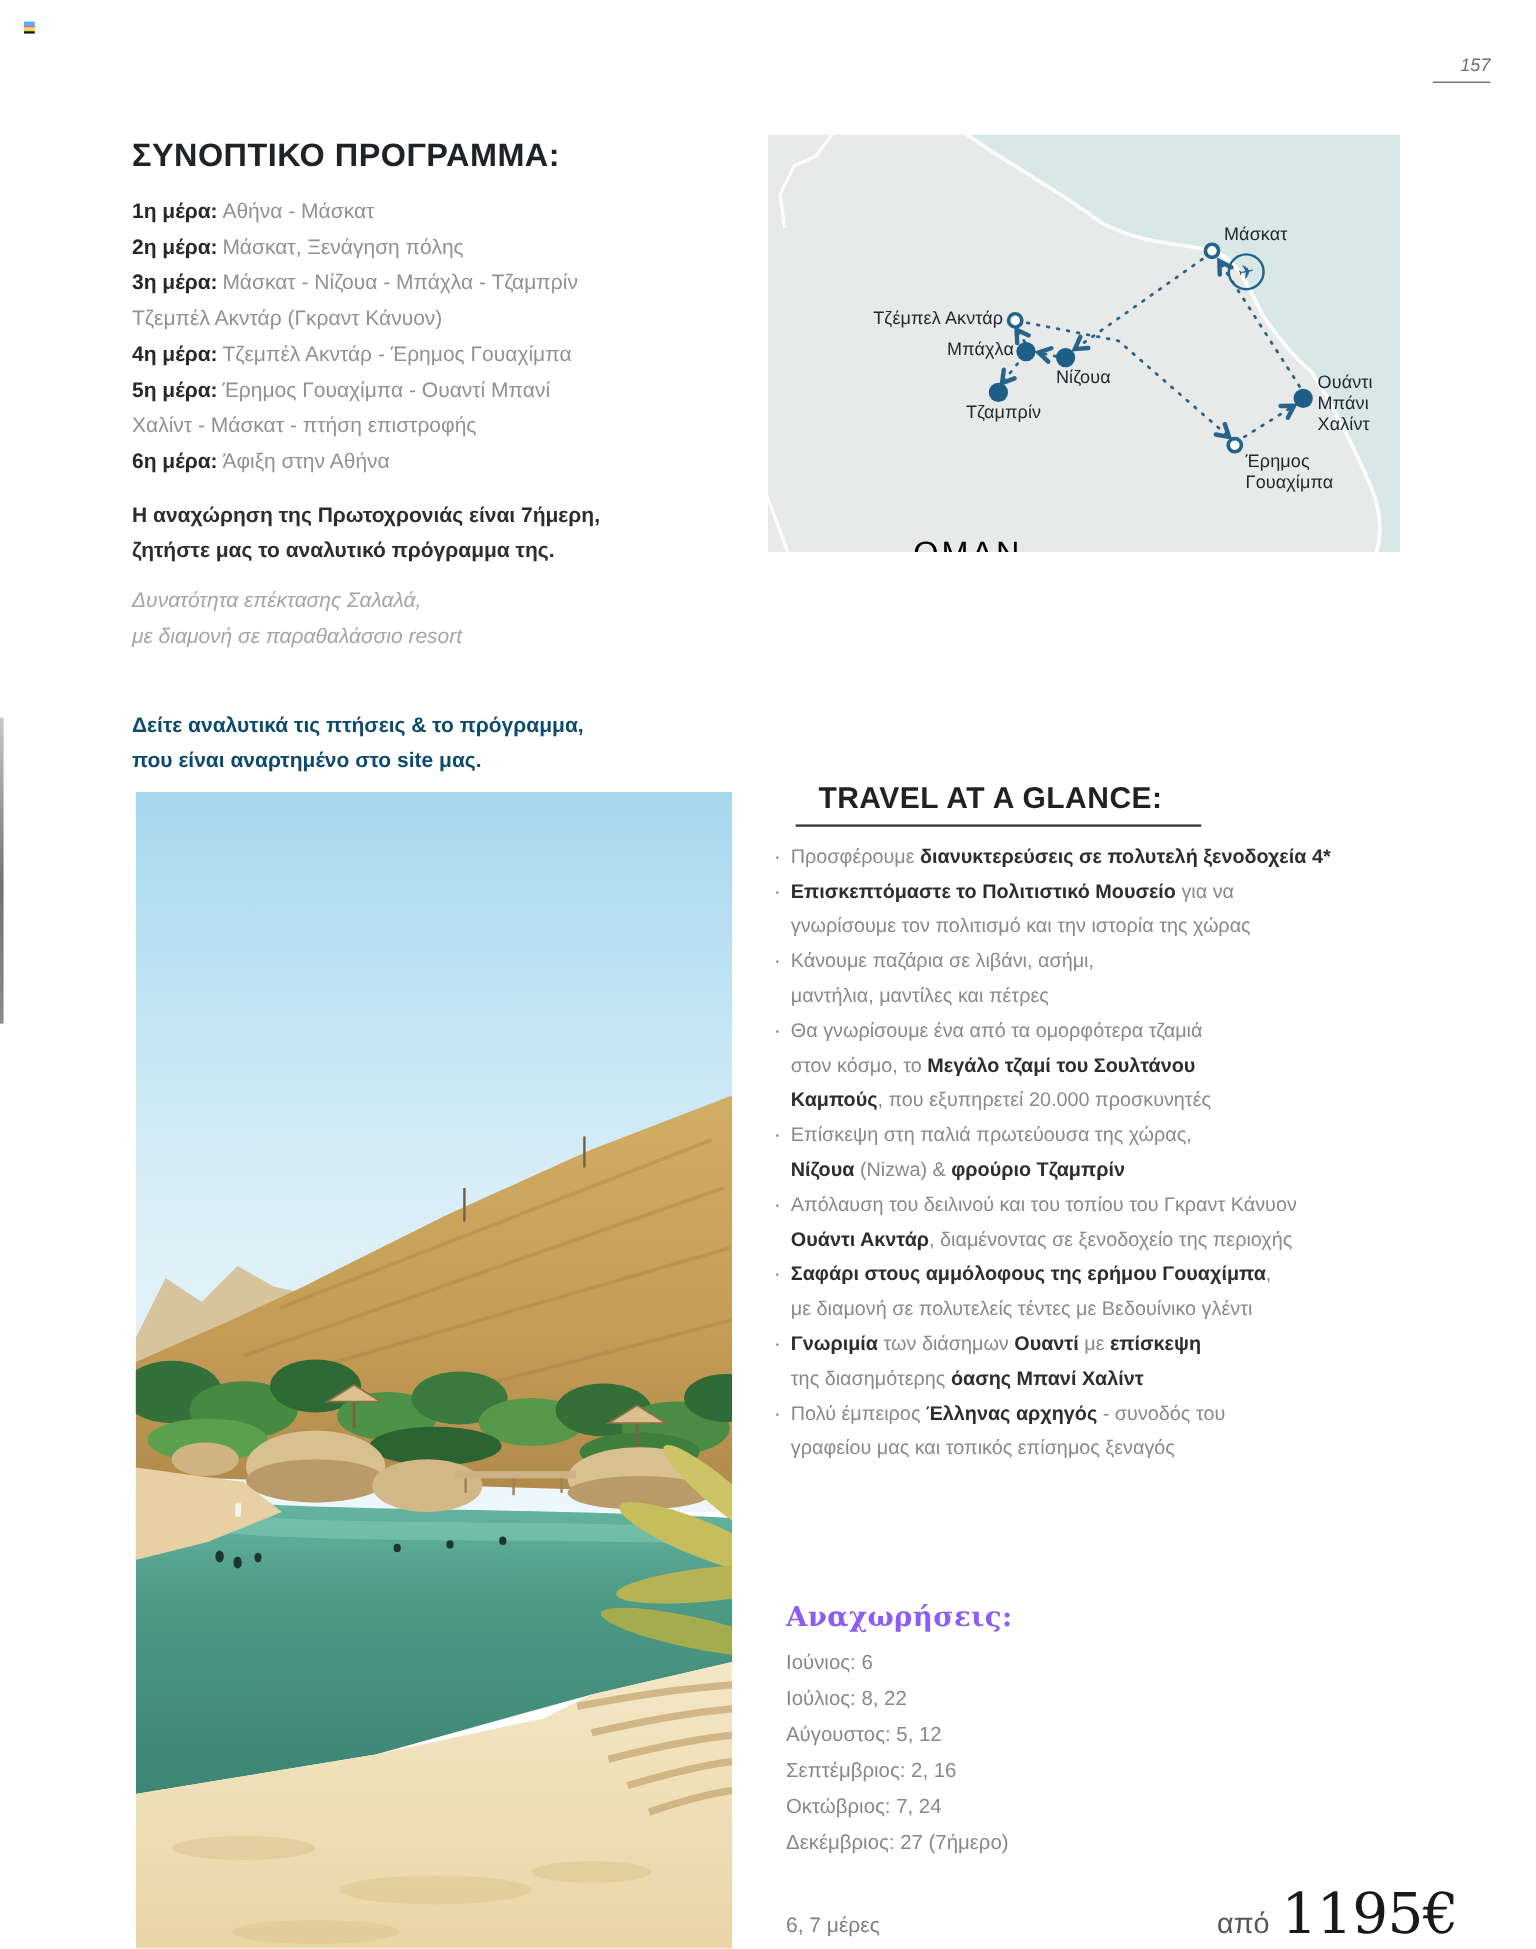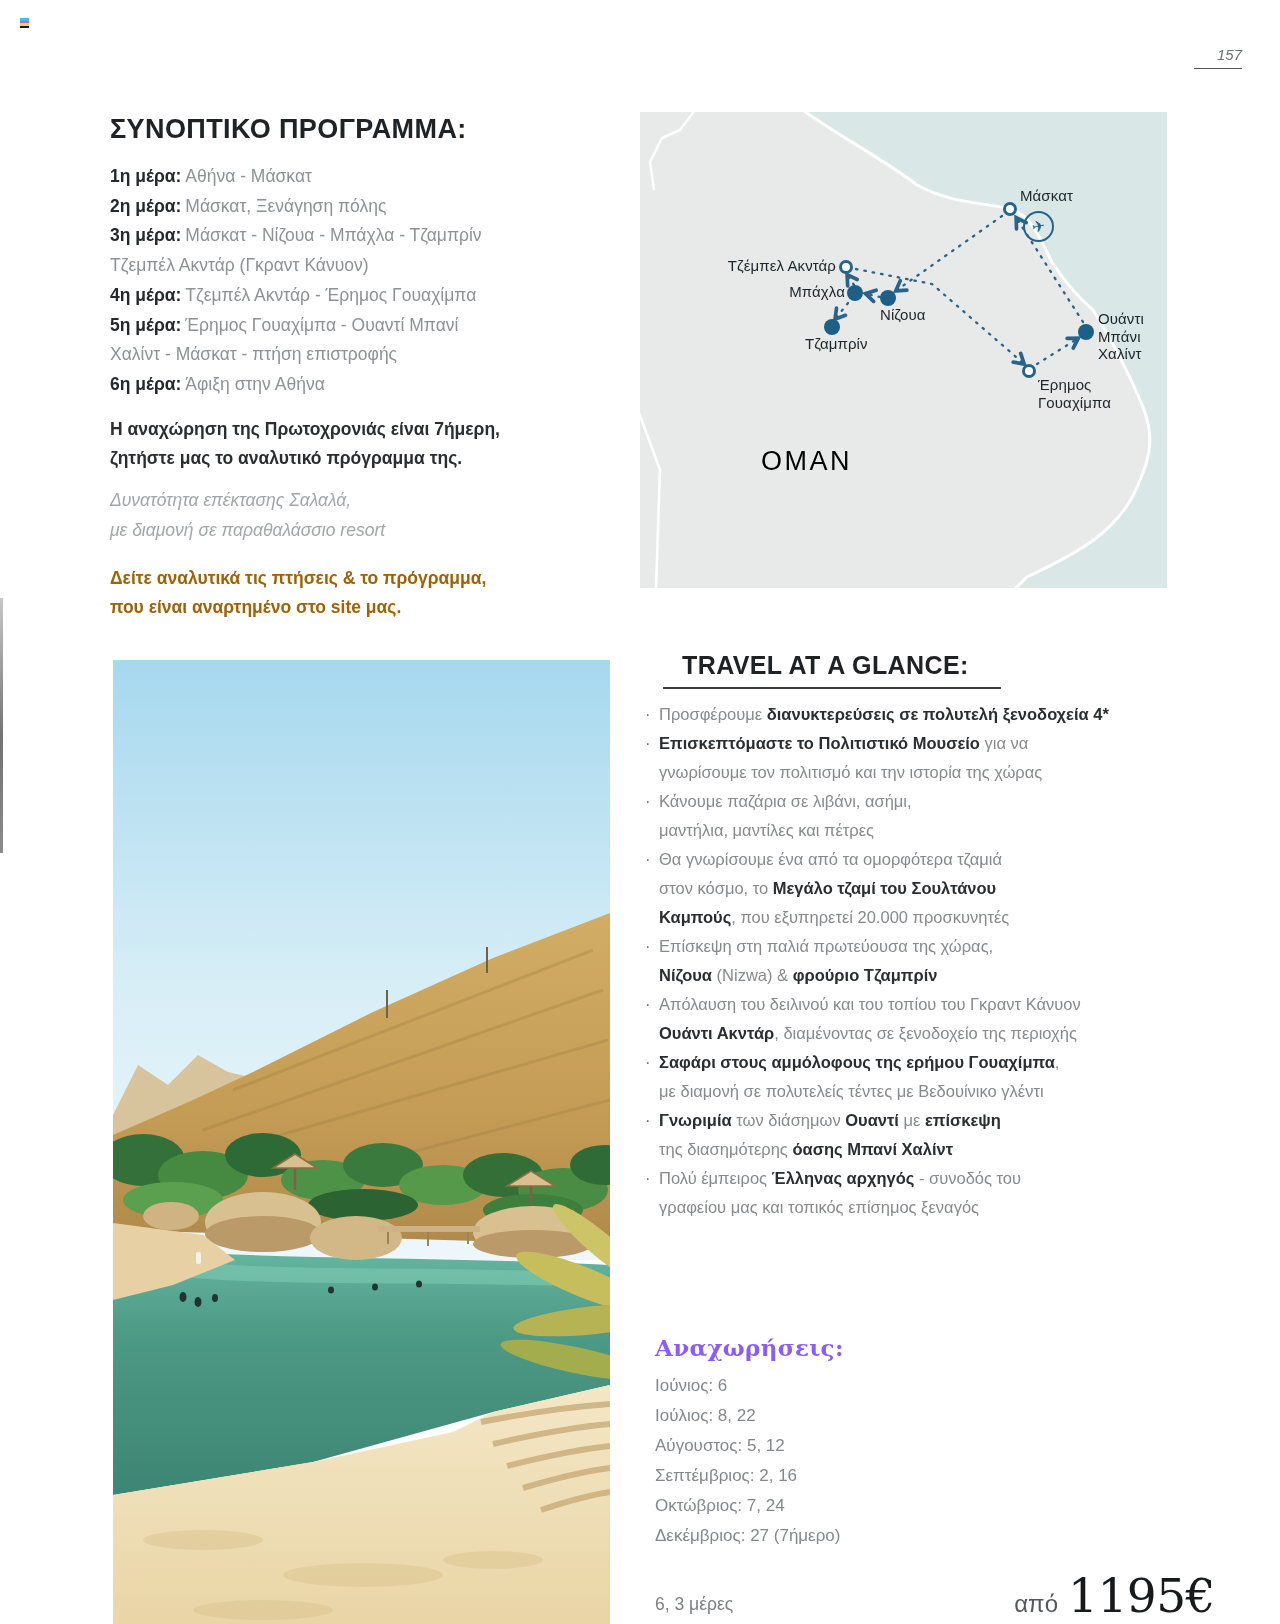--- a/index.html
+++ b/index.html
@@ -32,25 +32,25 @@
   .day-line b{color:#26292c;font-weight:700;margin-right:4px;}
   .note-bold{
     margin-top:15px;font-size:17.5px;line-height:29px;font-weight:700;
     color:#2b2e31;white-space:pre-line;
   }
   .note-italic{
     margin-top:12px;font-size:17.5px;line-height:30px;font-style:italic;
     color:#a3a6a8;white-space:pre-line;
   }
   .note-site{
-    margin-top:19px;font-size:17.5px;line-height:29px;font-weight:700;
-    color:#a16207;white-space:pre-line;
-  }
-  
-  .map{position:absolute;left:640px;top:112px;width:527px;height:476px;overflow:hidden;}
+    margin-top:45px;font-size:17.5px;line-height:29px;font-weight:700;
+    color:#0c4a6e;white-space:pre-line;
+  }
+  
+  .map{position:absolute;left:640px;top:112px;width:527px;height:348px;overflow:hidden;}
   .map svg{position:absolute;left:0;top:0;}
   .map-label{
     position:absolute;font-size:15px;line-height:17.5px;color:#1c262b;
     white-space:pre-line;letter-spacing:.1px;
   }
   .map-label.ra{text-align:right;}
   .mk{position:absolute;border-radius:50%;box-sizing:border-box;}
   .mk.open{width:14px;height:14px;background:#fff;border:3px solid #23648a;}
   .mk.dot{width:16px;height:16px;background:#1d5f86;}
   .plane-badge{
@@ -328,16 +328,16 @@
   <h3>Αναχωρήσεις:</h3>
   <div id="dep-list">
       <div class="dep-line">Ιούνιος: 6</div>
       <div class="dep-line">Ιούλιος: 8, 22</div>
       <div class="dep-line">Αύγουστος: 5, 12</div>
       <div class="dep-line">Σεπτέμβριος: 2, 16</div>
       <div class="dep-line">Οκτώβριος: 7, 24</div>
       <div class="dep-line">Δεκέμβριος: 27 (7ήμερο)</div>
     </div>
 </div>
-<div class="duration">6, 3 μέρες</div>
+<div class="duration">6, 7 μέρες</div>
 <div class="price">
   <span class="from">από</span><span class="amount">1195€</span>
 </div>
 
 </body></html>

